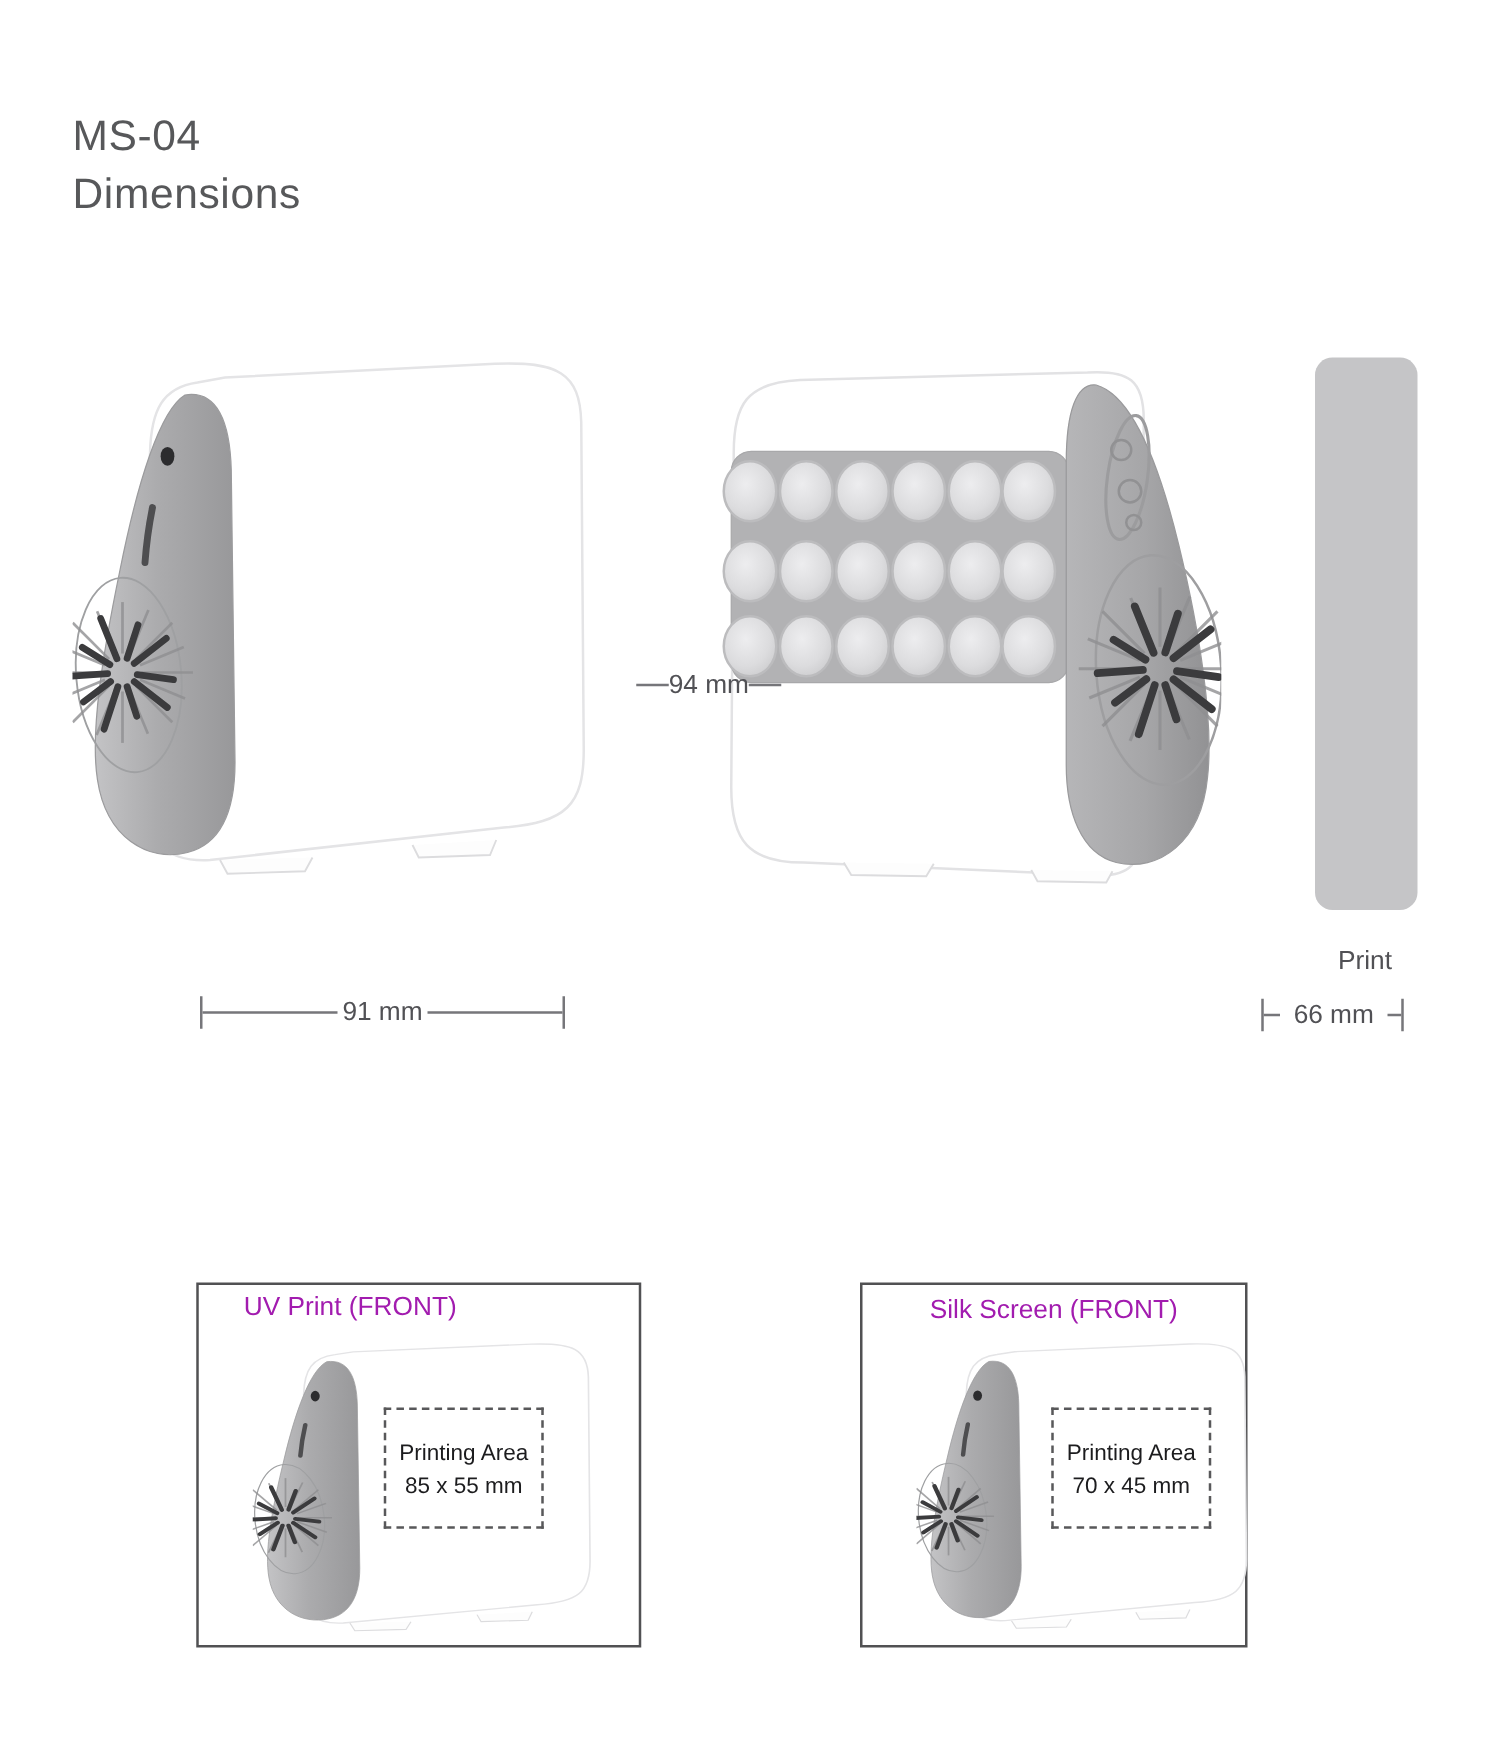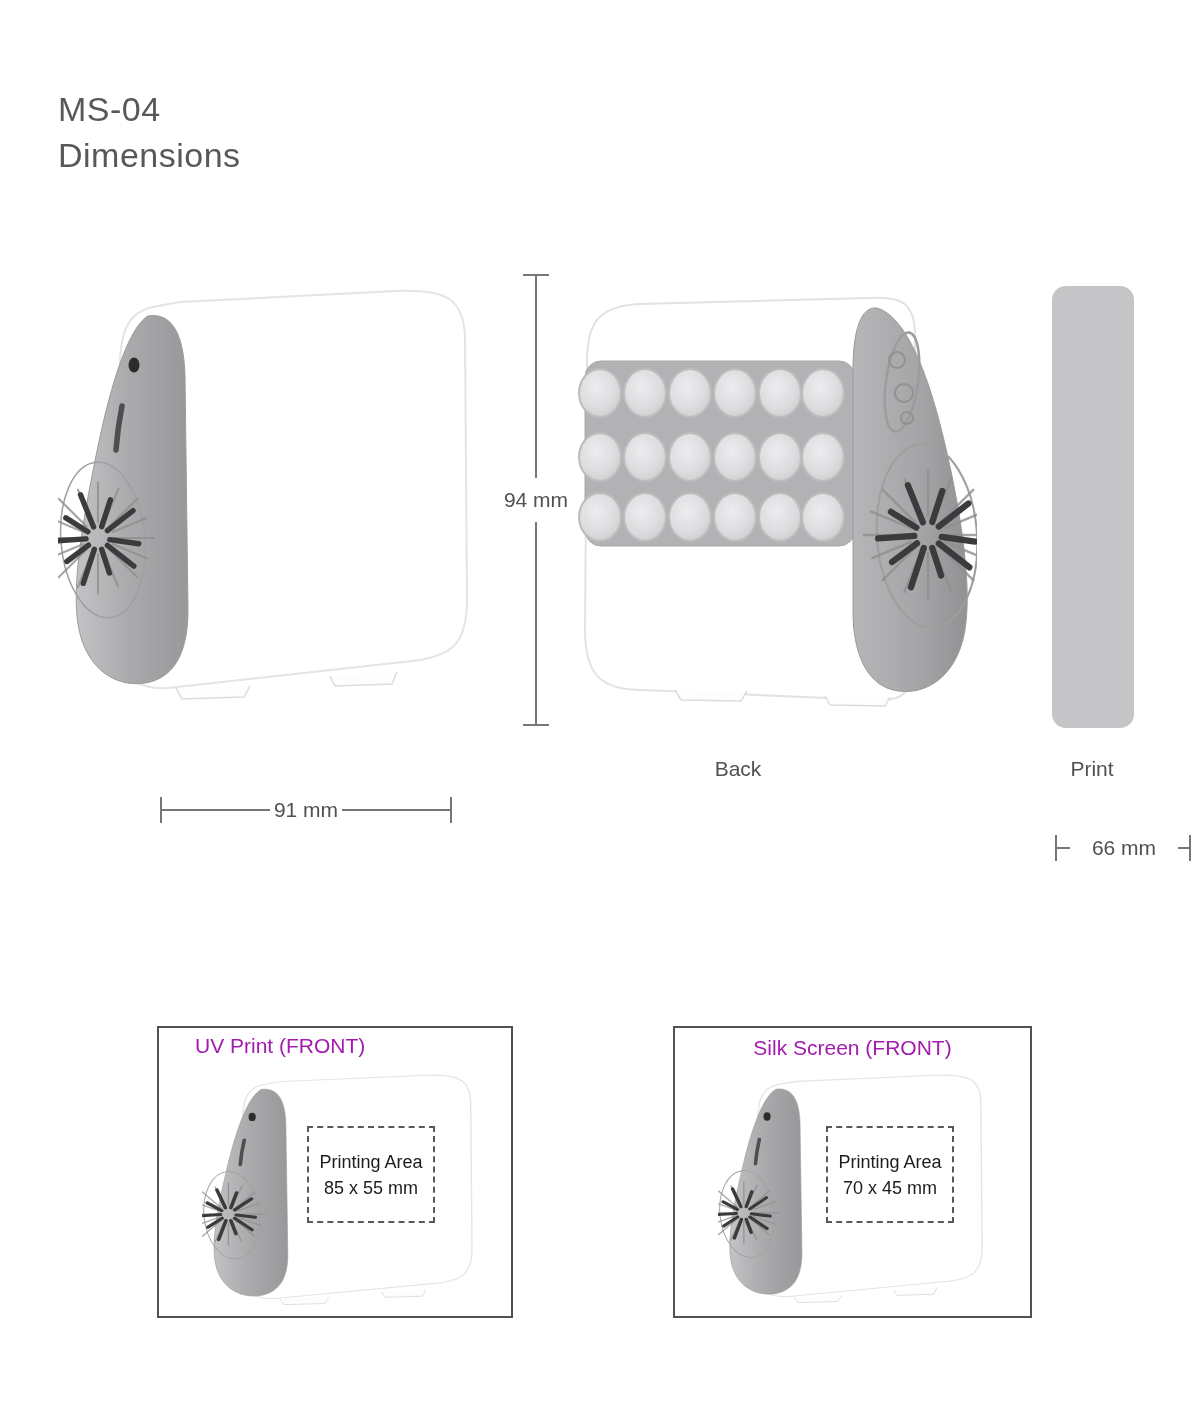--- a/index.html
+++ b/index.html
@@ -13,50 +13,50 @@
   .title-line { font-size:34px; line-height:46px; font-weight:400; letter-spacing:0.5px; }
 
   
   .front-view { position:absolute; left:58px; top:278px; width:415px; height:427px; }
   .back-view  { position:absolute; left:575px; top:278px; width:402px; height:430px; }
   .side-view  { position:absolute; left:1052px; top:286px; width:82px; height:442px;
                 background:#c5c5c7; border-radius:14px; }
 
   
   .dim { color:#515155; font-size:21px; }
-  .dim-v { position:absolute; left:509px; top:274px; width:54px; height:452px;
-           display:flex; flex-direction:column; align-items:center; }
+  .dim-v { position:absolute; left:509px; top:274px; width:54px; height:548px;
+           display:flex; flex-direction:row; align-items:center; }
   .dim-v .tick-h { width:26px; height:2px; background:#76767a; flex:0 0 auto; }
   .dim-v .line-v { width:2px; background:#76767a; flex:1 1 auto; }
   .dim-v .dim-label { margin:10px 0; white-space:nowrap; }
 
   .dim-h { position:absolute; display:flex; align-items:center; height:28px; }
   .dim-h .tick-v { width:2px; height:26px; background:#76767a; flex:0 0 auto; }
   .dim-h .line-h { height:2px; background:#76767a; flex:1 1 auto; }
   .dim-h .dim-label { white-space:nowrap; }
   .dim-width { left:160px; top:796px; width:292px; }
   .dim-width .dim-label { margin:0 4px; }
-  .dim-depth { left:1055px; top:798px; width:136px;margin-top:36px; }
+  .dim-depth { left:1009px; top:798px; width:114px; }
   .dim-depth .line-short-l { width:13px; height:2px; background:#76767a; flex:0 0 auto; }
   .dim-depth .line-short-r { width:11px; height:2px; background:#76767a; flex:0 0 auto; }
   .dim-depth .dim-label { margin:0 5px; flex:1 1 auto; text-align:center; }
 
   .view-label { position:absolute; top:757px; text-align:center;
                 color:#515155; font-size:21px; }
   .vl-front { left:160px; width:292px; }
   .vl-back  { left:575px; width:326px; }
   .vl-side  { left:1035px; width:114px; }
 
   
   .printing-heading { position:absolute; left:158px; top:976px; font-size:29px;
                       font-weight:700; color:#414143; letter-spacing:0.3px; }
   .print-panel { position:absolute; top:1026px; height:292px;
                  border:2px solid #515153; background:#ffffff; }
   .panel-uv   { left:157px; width:356px; }
-  .panel-silk { left:673px; width:359px; }
+  .panel-silk { left:688px; width:310px; }
   .panel-title { position:absolute; top:6px; font-size:21px; color:#a21caf; }
   .panel-uv .panel-title { left:36px; }
   .panel-silk .panel-title { left:0; width:100%; text-align:center; top:8px; }
   .panel-product { position:absolute; left:43px; top:40px; }
   .print-area-box { position:absolute; width:128px; height:97px;
                     border:2px dashed #58585a; background:rgba(255,255,255,0.55);
                     display:flex; flex-direction:column; align-items:center; justify-content:center;
                     text-align:right; color:#1c1c1e; font-size:18px; line-height:26px; }
   .panel-uv .print-area-box   { left:148px; top:98px; }
   .panel-silk .print-area-box { left:151px; top:98px; }
@@ -189,21 +189,20 @@
   <div class="side-view"></div>
 
   <div class="dim dim-v">
     <div class="tick-h"></div>
     <div class="line-v"></div>
     <div class="dim-label">94 mm</div>
     <div class="line-v"></div>
     <div class="tick-h"></div>
   </div>
 
-  <div class="view-label vl-back">Back</div>
   <div class="view-label vl-side">Print</div>
 
   <div class="dim dim-h dim-width">
     <div class="tick-v"></div>
     <div class="line-h"></div>
     <div class="dim-label">91 mm</div>
     <div class="line-h"></div>
     <div class="tick-v"></div>
   </div>
 

